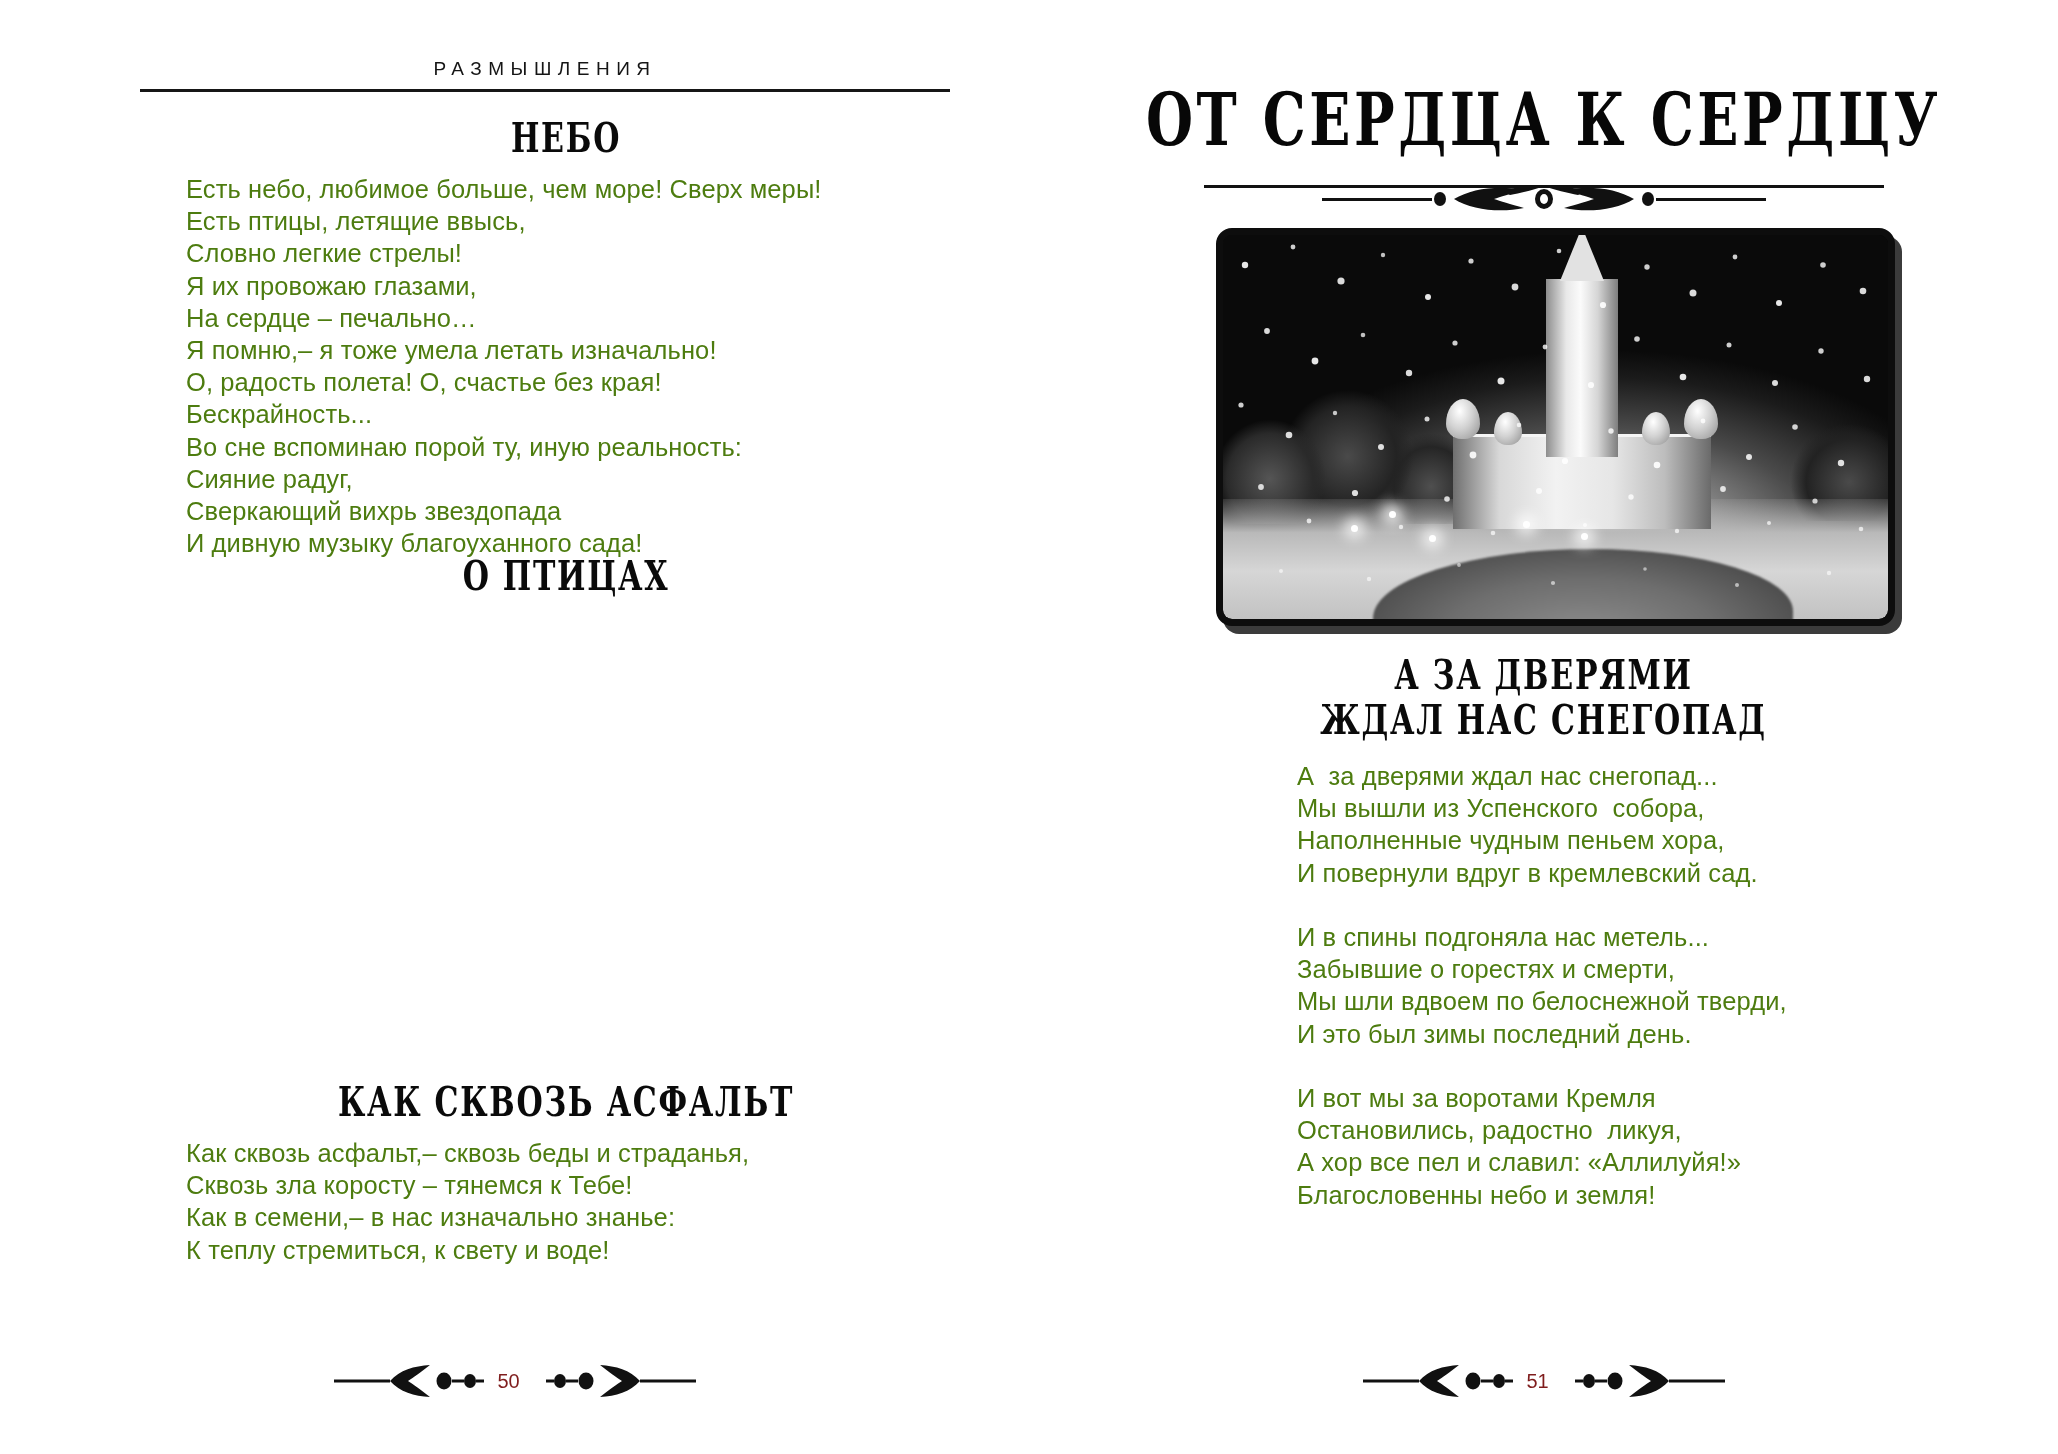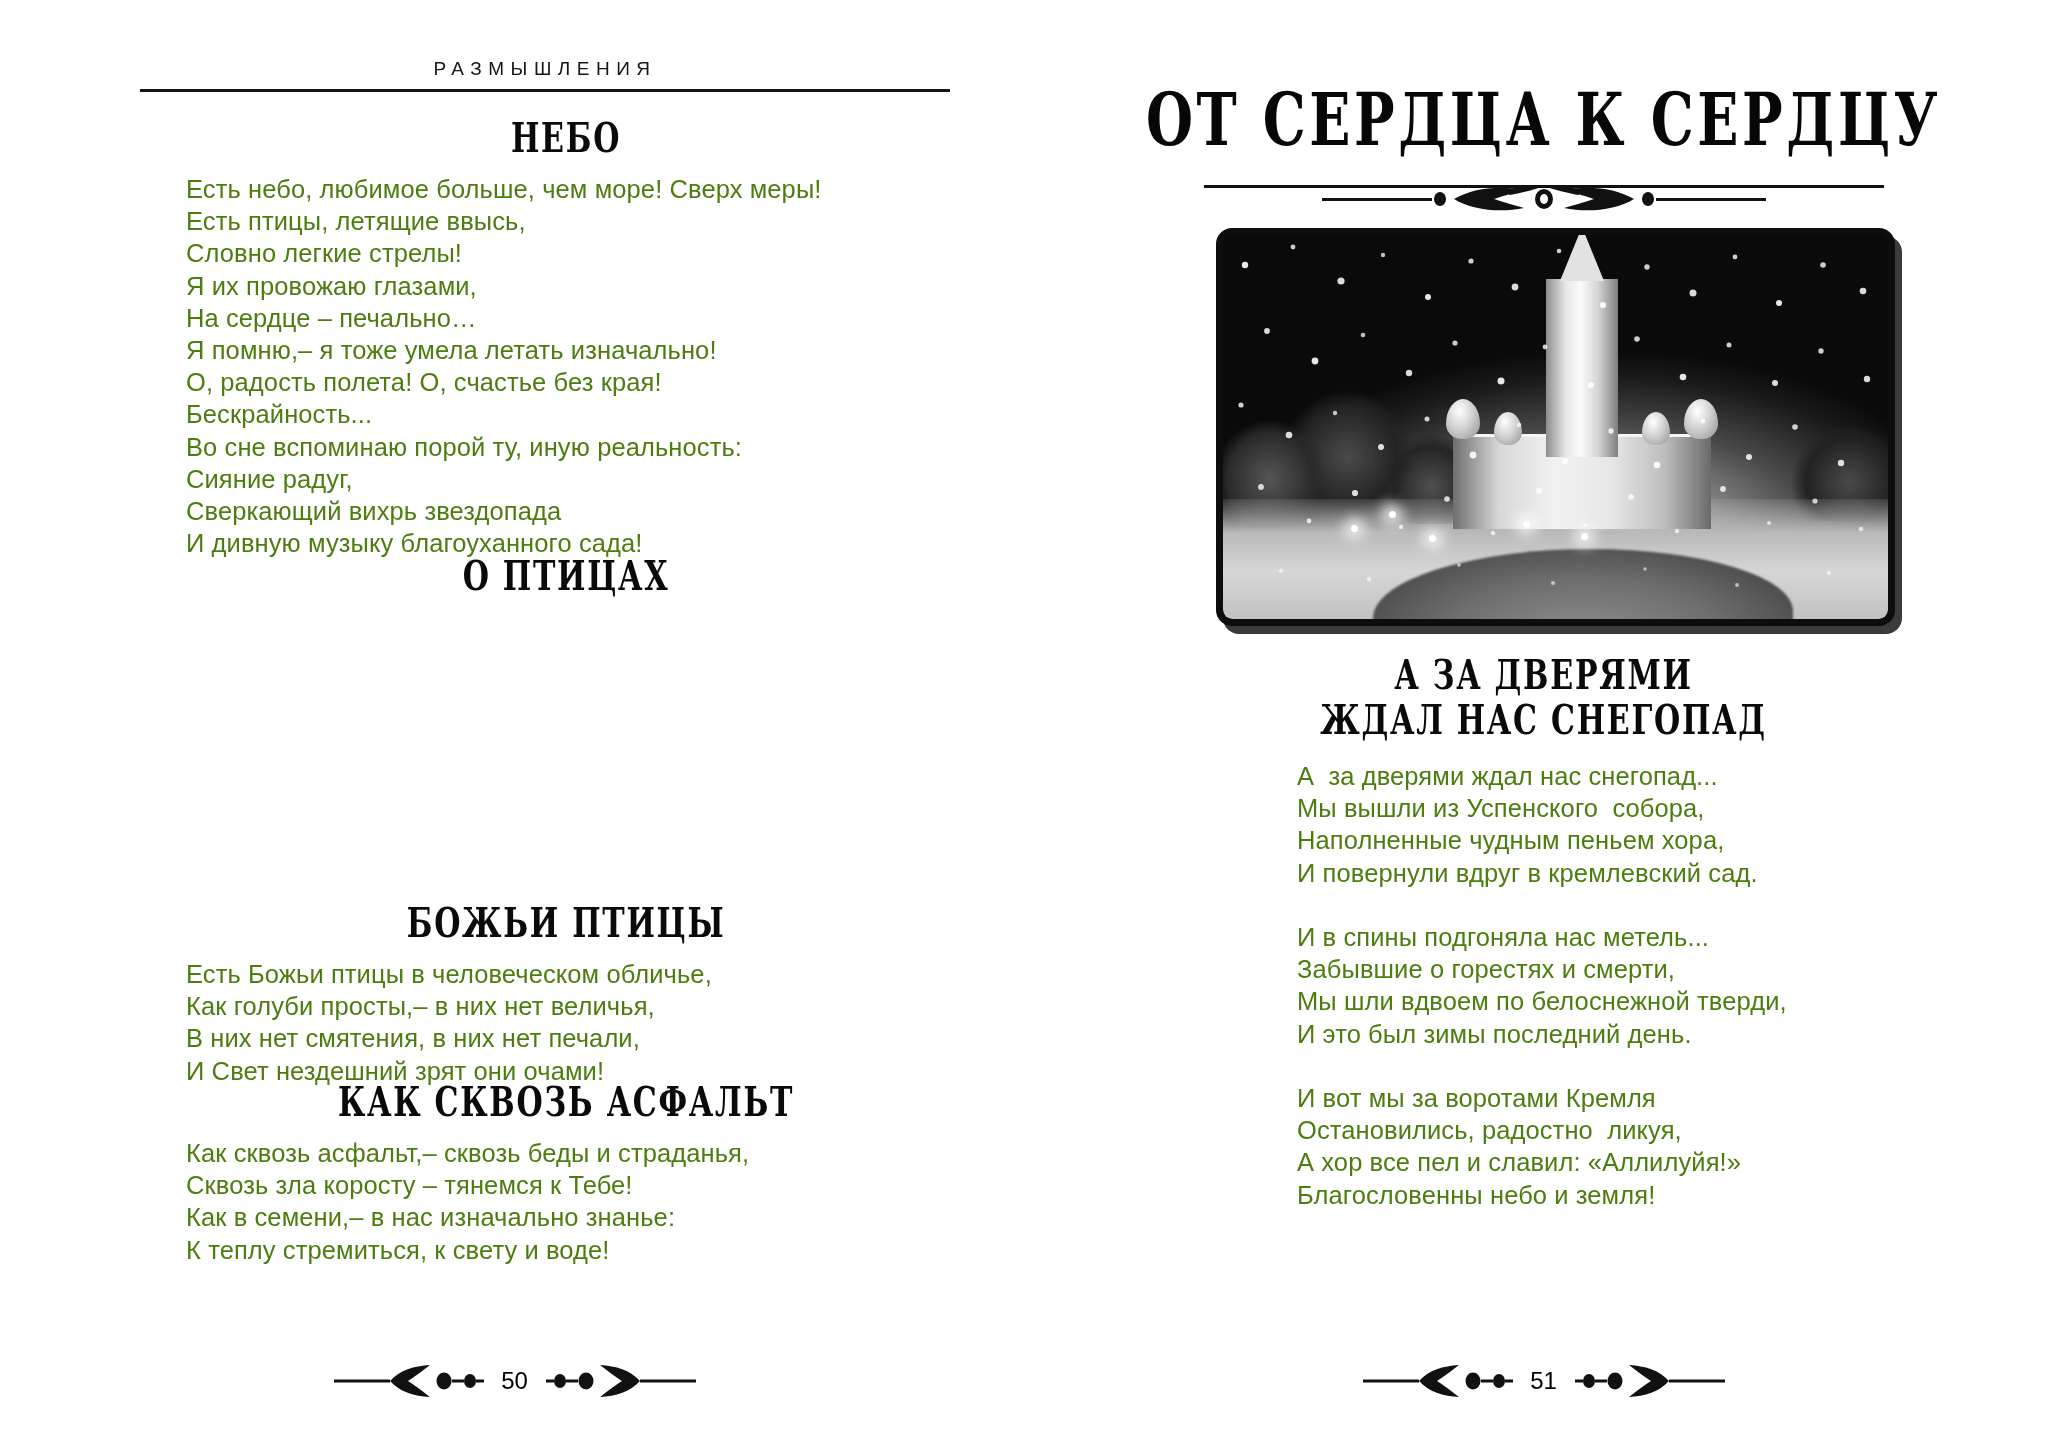--- a/index.html
+++ b/index.html
@@ -53,21 +53,21 @@
   }
 
   
   .lcol{position:absolute;left:186px;width:760px;}
 
   
   .footer{
     position:absolute;bottom:56px;left:0;width:1029px;
     display:flex;align-items:center;justify-content:center;gap:14px;
   }
-  .pgnum{font-size:24px;color:#000000;min-width:34px;text-align:center;}
+  .pgnum{font-size:20px;color:#7f1d1d;min-width:34px;text-align:left;}
   .orn{display:block;}
 
   
   .big-title{
     position:absolute;top:78px;left:0;width:1029px;
     text-align:center;
     font-family:"DejaVu Serif", serif;
     font-weight:bold;
     font-size:60px;
     letter-spacing:4px;
@@ -196,27 +196,20 @@
 Во сне вспоминаю порой ту, иную реальность:
 Сияние радуг,
 Сверкающий вихрь звездопада
 И дивную музыку благоуханного сада!</div>
     </div>
 
     <div class="lcol" style="top:558px;">
       <div class="poem-title t-lvl1">О ПТИЦАХ</div>
     </div>
 
-    <div class="lcol" style="top:905px;">
-      <div class="poem-title t-lvl1">БОЖЬИ ПТИЦЫ</div>
-      <div class="poem" style="margin-top:18px;">Есть Божьи птицы в человеческом обличье,
-Как голуби просты,– в них нет величья,
-В них нет смятения, в них нет печали,
-И Свет нездешний зрят они очами!</div>
-    </div>
 
     <div class="lcol" style="top:1084px;">
       <div class="poem-title t-lvl1">КАК СКВОЗЬ АСФАЛЬТ</div>
       <div class="poem" style="margin-top:18px;">Как сквозь асфальт,– сквозь беды и страданья,
 Сквозь зла коросту – тянемся к Тебе!
 Как в семени,– в нас изначально знанье:
 К теплу стремиться, к свету и воде!</div>
     </div>
 
     <div class="footer">

